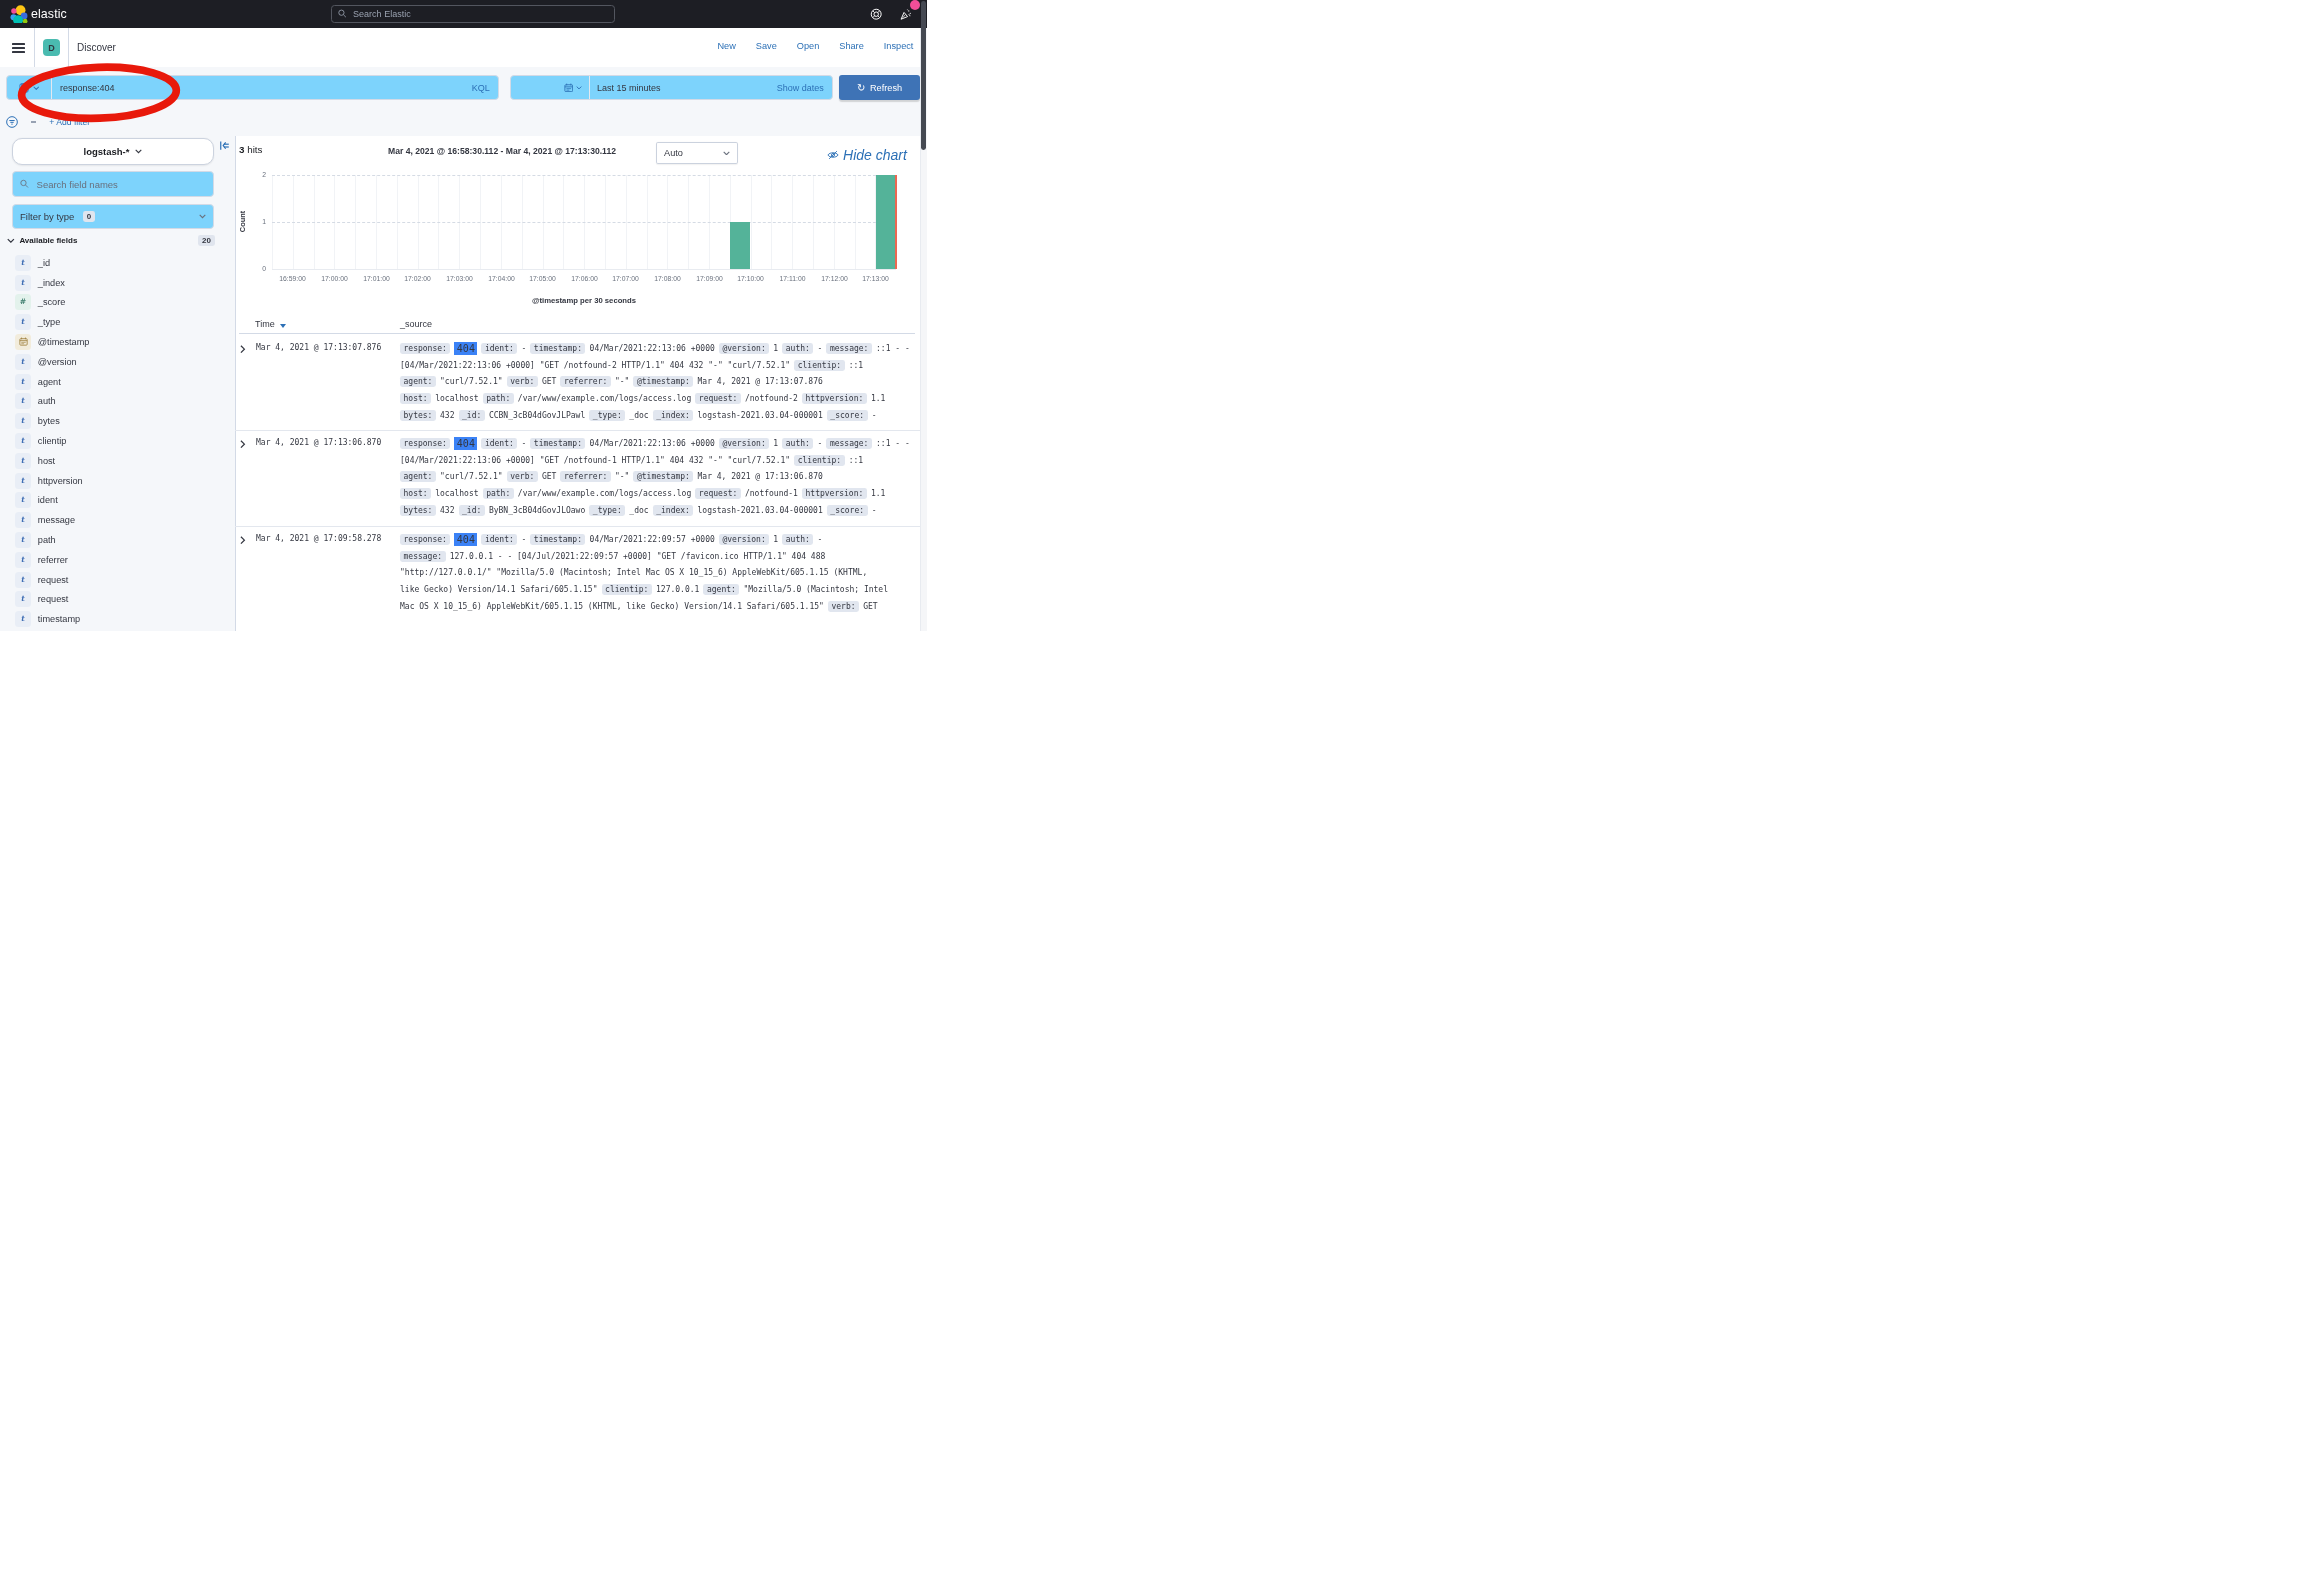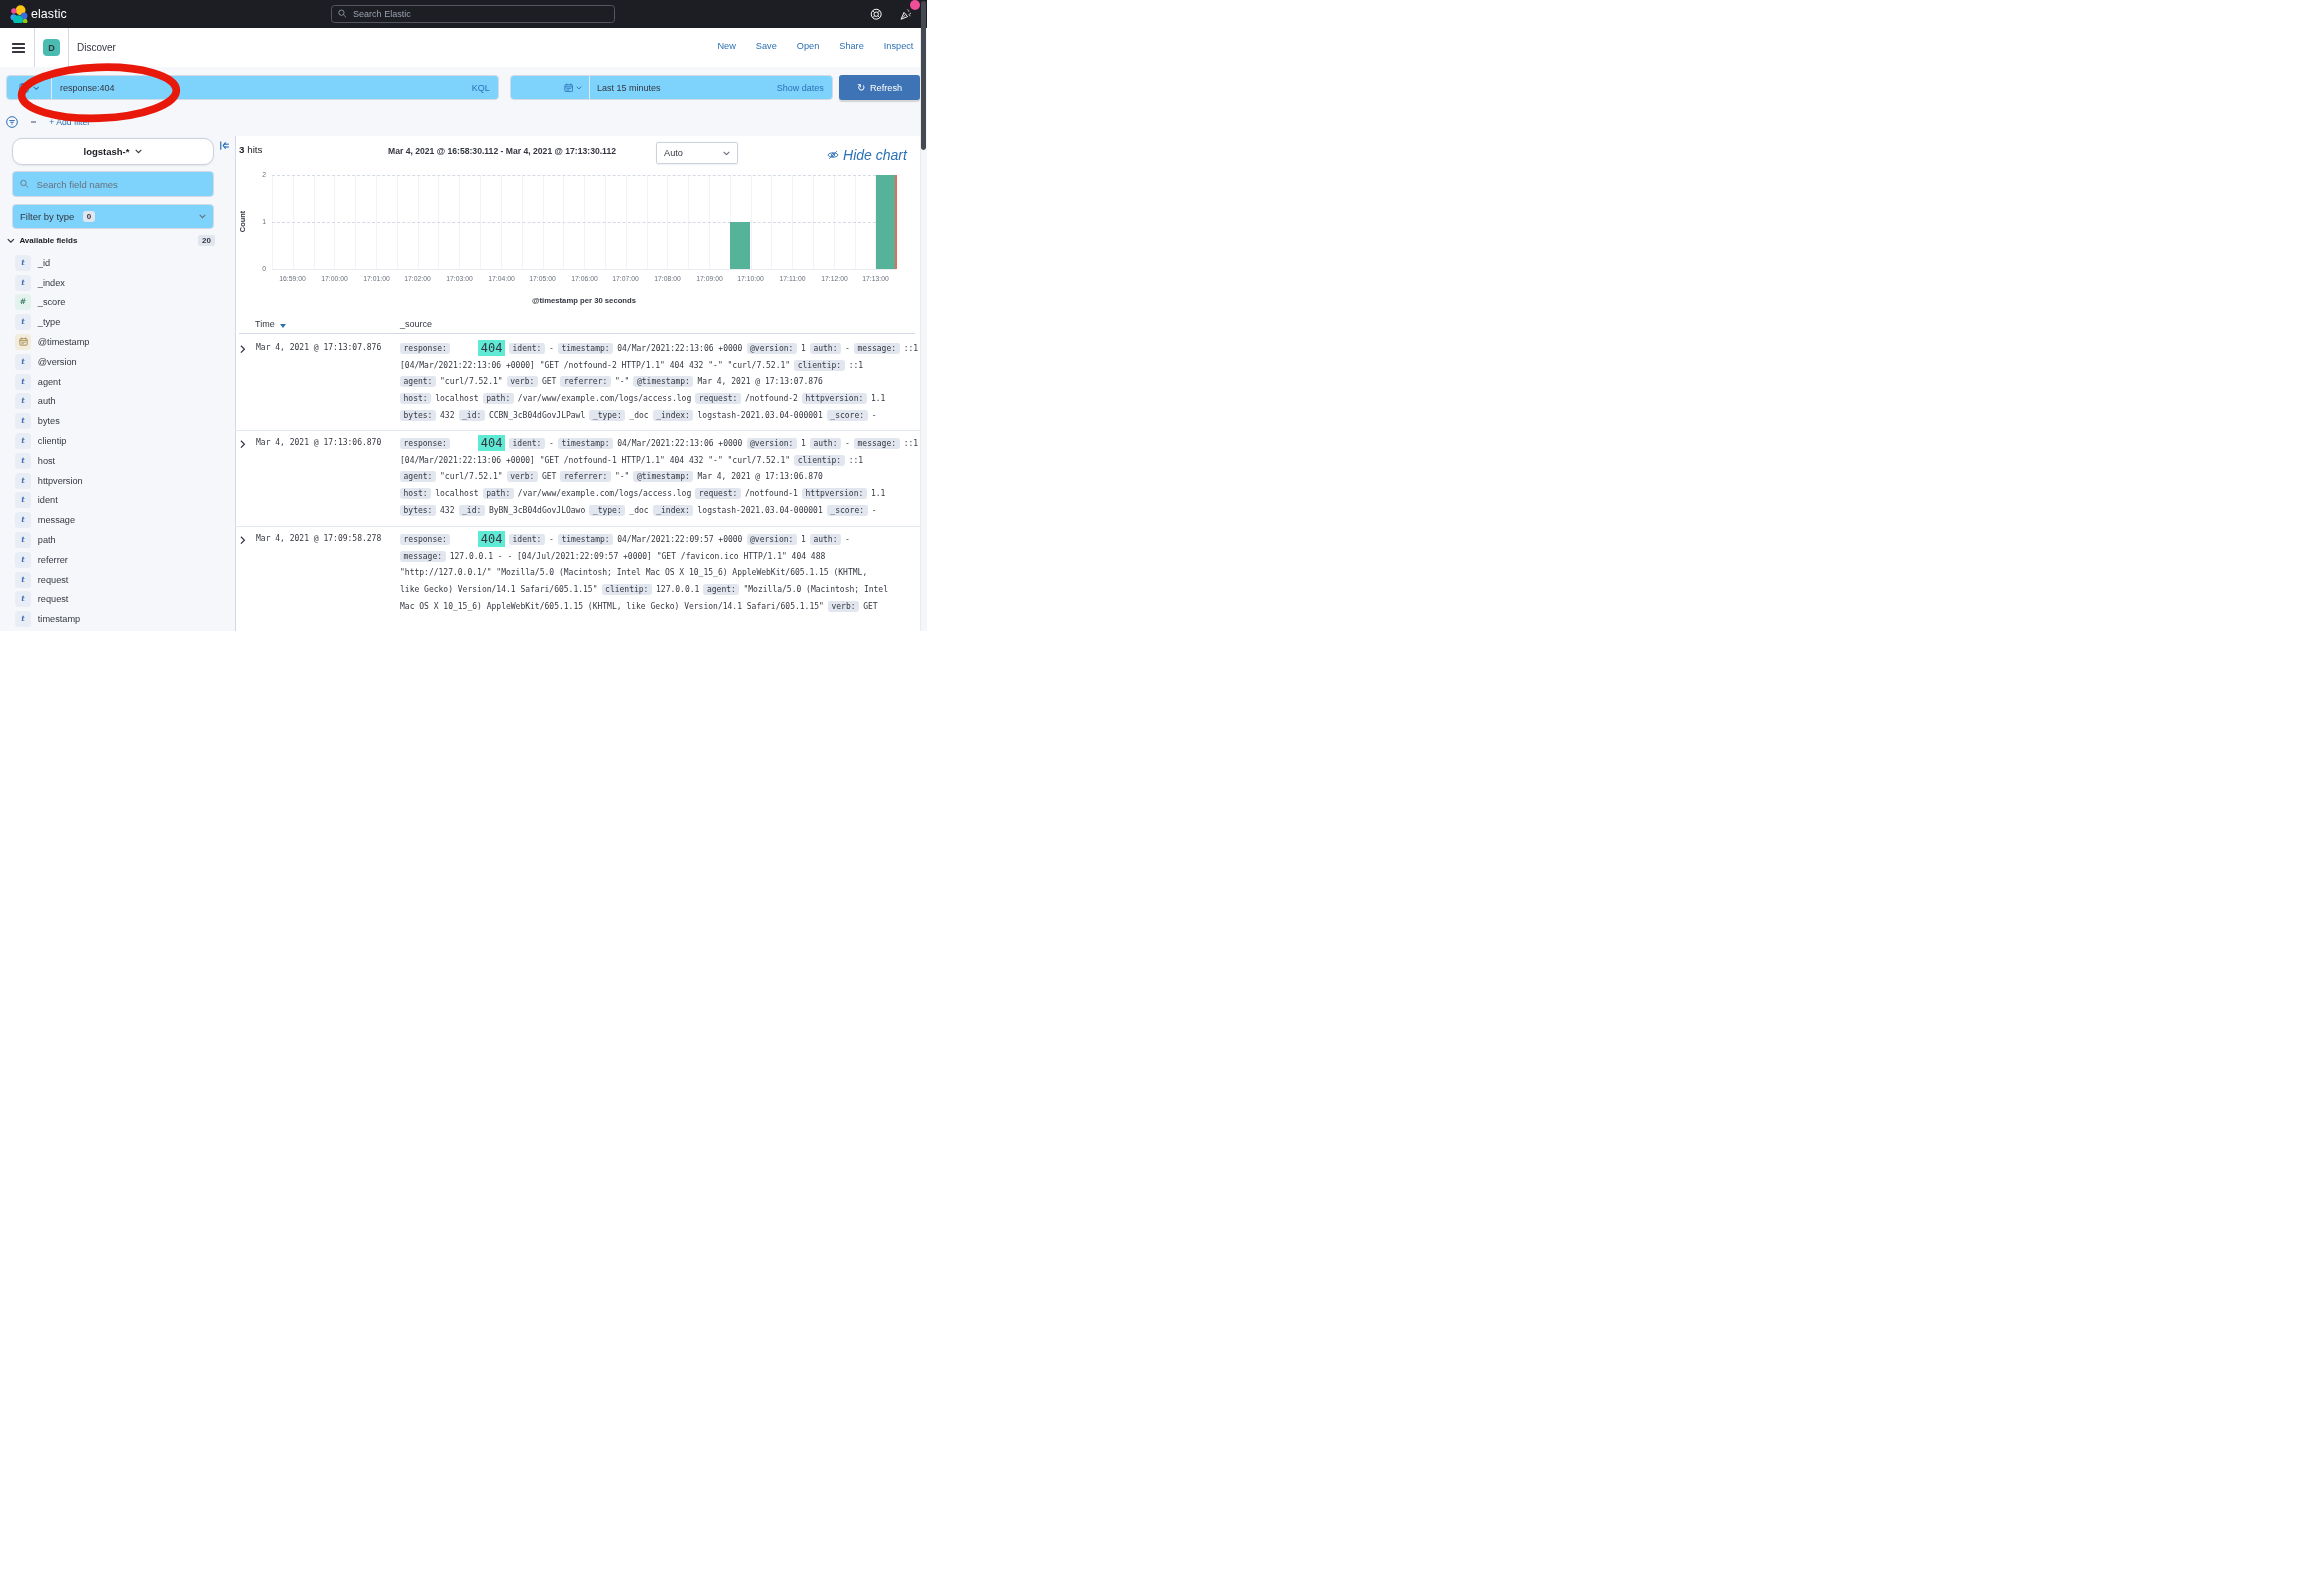--- a/index.html
+++ b/index.html
@@ -95,21 +95,21 @@
   #col-source{left:400px;top:319px;font-size:9px;font-weight:500;}
   #header-line{left:239px;top:333px;width:676px;height:1.2px;background:#D3DAE6;}
   .rowline{position:absolute;left:235px;width:685px;height:0.6px;background:#E3E7EE;}
   .doc-row{position:absolute;left:235px;width:685px;}
   .expand-ico{position:absolute;left:4.7px;cursor:pointer;}
   .doc-time{position:absolute;left:21px;font-family:"DejaVu Sans Mono",monospace;font-size:8px;color:#343741;white-space:nowrap;}
   .srcline{position:absolute;left:165px;display:flex;align-items:center;gap:4.1px;height:13.6px;white-space:nowrap;}
   .tok-x{font-family:"DejaVu Sans Mono",monospace;font-size:8px;color:#343741;}
   .tok-b{font-family:"DejaVu Sans Mono",monospace;font-size:8px;color:#343741;background:#E1E6EF;
       border-radius:2.4px;padding:1.2px 3.5px;}
-  .tok-m{font-family:"DejaVu Sans Mono",monospace;font-size:12px;color:#343741;background:#5eead4;padding:1.2px 2.4px;margin-left:24px;}
+  .tok-m{font-family:"DejaVu Sans Mono",monospace;font-size:10px;color:#343741;background:#3b82f6;padding:1.2px 2.4px;}
   
   #scroll-track{left:920px;top:28px;width:7px;height:604px;background:#F5F6F8;border-left:0.6px solid #E8EBF0;box-sizing:border-box;}
   #scroll-thumb{left:921px;top:1.2px;width:4.7px;height:149px;background:#454952;border-radius:2.4px;}
   #notif-dot{left:910px;top:0px;width:10px;height:10px;border-radius:50%;background:#F04E98;}
   #annotation{left:0;top:0;width:927px;height:631px;pointer-events:none;z-index:50;}
 </style>
 </head>
 <body>
 
 <div class="page">

